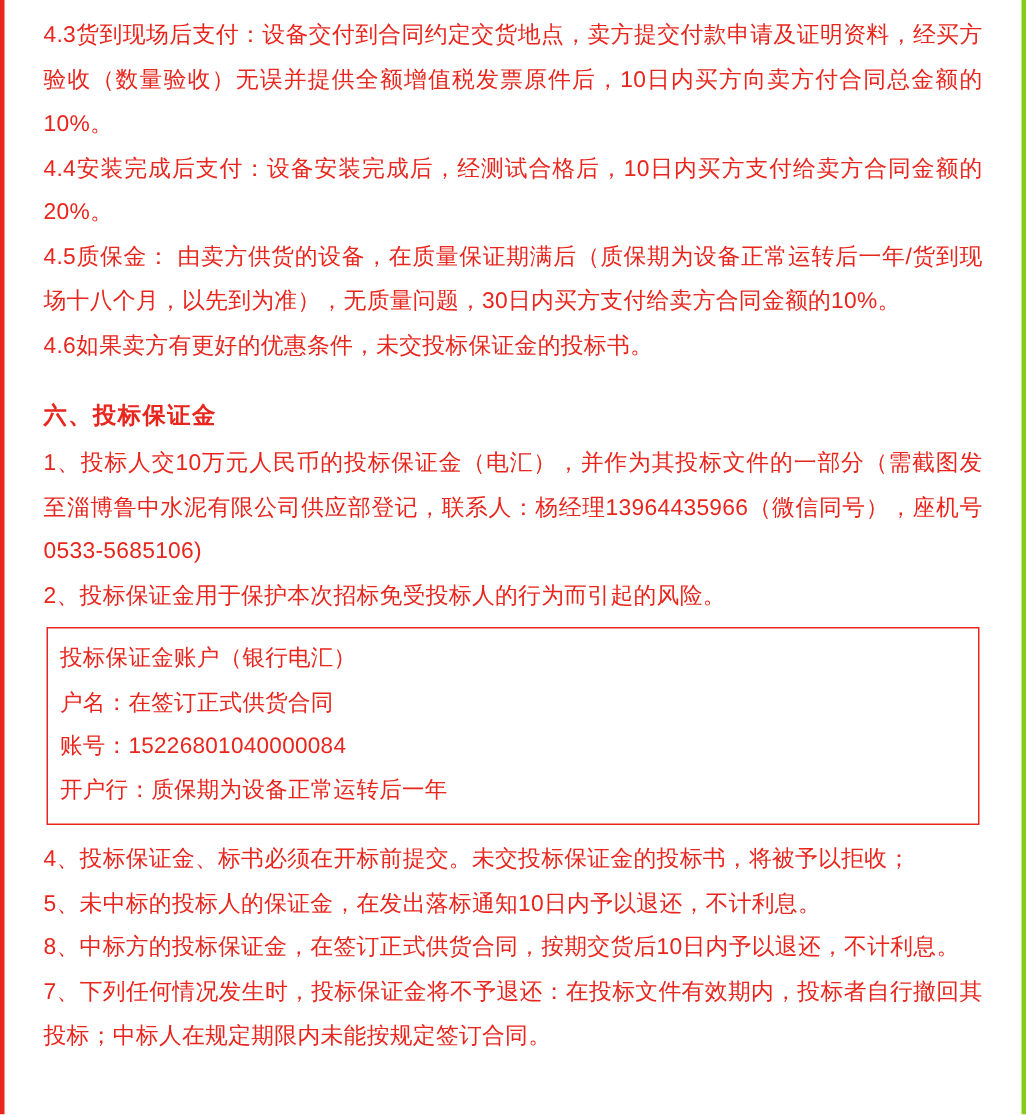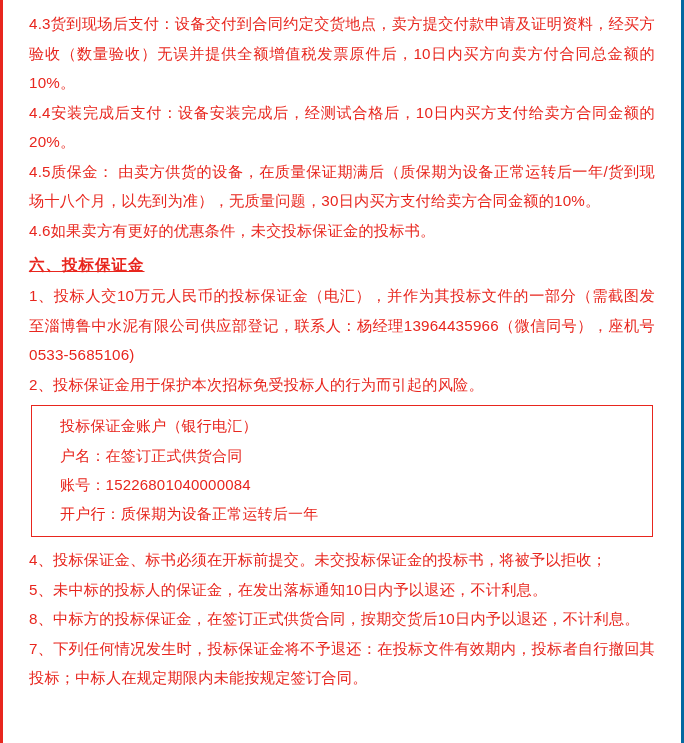--- a/index.html
+++ b/index.html
@@ -13,46 +13,45 @@
     font-family: "Liberation Sans", sans-serif;
     color: #e8261e;
     overflow: hidden;
   }
   .page {
     position: relative;
     width: 684px;
     height: 743px;
     box-sizing: border-box;
     border-left: 3px solid #e8261e;
-    border-right: 3px solid #0369a1;
+    border-right: 3px solid #84cc16;
     background: #ffffff;
   }
   .content {
     padding: 9px 26px 0 26px;
   }
   p {
     margin: 0 0 0 0;
     font-size: 15.2px;
     line-height: 29.5px;
     color: #e8261e;
     letter-spacing: 0.2px;
     text-align: justify;
   }
   .heading {
     font-weight: bold;
     font-size: 15.5px;
     line-height: 33px;
-    margin-top: 3px;
+    margin-top: 16px;
     letter-spacing: 1px;
-    text-decoration: underline;
   }
   .box {
     border: 1.5px solid #e8261e;
     margin: 6px 2px 8px 2px;
-    padding: 5px 14px 8px 28px;
+    padding: 5px 14px 8px 8px;
     box-sizing: border-box;
   }
   .box p {
     font-size: 15px;
     line-height: 29px;
   }
   .box .box-title {
     margin-bottom: 1px;
   }
 </style>

